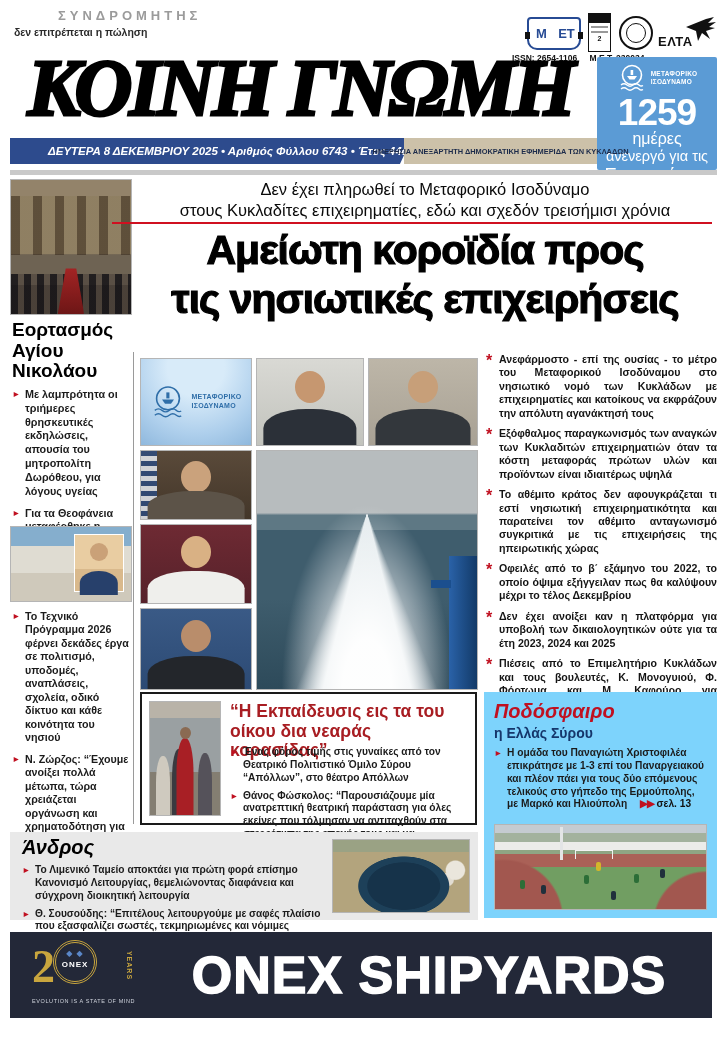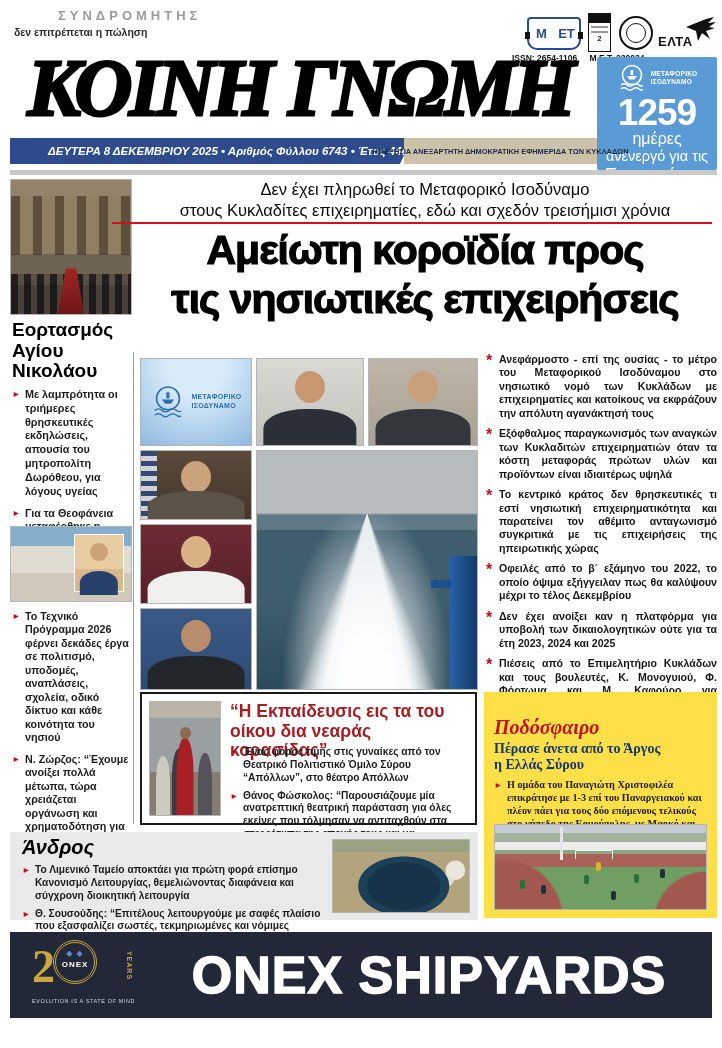--- a/index.html
+++ b/index.html
@@ -138,21 +138,21 @@
   .lead-bullets { position:absolute; left:486px; top:353px; width:231px; font-size:10.6px; line-height:1.27; text-align:justify; }
   .lead-pref { margin-top:2px; }
 
   
   .theater-box { position:absolute; left:140px; top:692px; width:337px; height:133px; border:2px solid #1a1a1a; background:#fff; }
   .theater-head { position:absolute; left:88px; top:8px; width:240px; font-size:17.5px; font-weight:700; line-height:1.12; color:#a81d22; }
   .theater-bullets { position:absolute; left:88px; top:52px; width:242px; font-size:10.2px; line-height:1.26; }
   .theater-bullets .li { margin-bottom:5px; }
 
   
-  .fb-box { position:absolute; left:484px; top:692px; width:233px; height:226px; background:#fde047; padding:24px 10px;font-family:Liberation Serif, serif; }
+  .fb-box { position:absolute; left:484px; top:692px; width:233px; height:226px; background:#7dd3fc; padding:8px 10px; }
   .fb-header { font-size:20px; font-weight:700; font-style:italic; color:#c01020; }
   .fb-subhead { font-size:14px; font-weight:700; color:#15366b; line-height:1.15; margin-top:2px; }
   .fb-bullet { margin-top:6px; font-size:10.2px; line-height:1.26; }
 
   
   .andros-box { position:absolute; left:10px; top:832px; width:468px; height:88px; background:#e9e9e9; }
   .andros-header { position:absolute; left:12px; top:4px; font-size:20px; font-weight:700; font-style:italic; color:#000; }
   .andros-bullets { position:absolute; left:12px; top:32px; width:300px; font-size:10.2px; line-height:1.26; }
   .andros-bullets .li { margin-bottom:5px; }
 
@@ -346,21 +346,21 @@
     <div class="star-li">
       <span class="star">*</span>
       <span>Ανεφάρμοστο - επί της ουσίας - το μέτρο του Μεταφορικού Ισοδύναμου στο νησιωτικό νομό των Κυκλάδων με επιχειρηματίες και κατοίκους να εκφράζουν την απόλυτη αγανάκτησή τους</span>
     </div>
     <div class="star-li">
       <span class="star">*</span>
       <span>Εξόφθαλμος παραγκωνισμός των αναγκών των Κυκλαδιτών επιχειρηματιών όταν τα κόστη μεταφοράς πρώτων υλών και προϊόντων είναι ιδιαιτέρως υψηλά</span>
     </div>
     <div class="star-li">
       <span class="star">*</span>
-      <span>Το κεντρικό κράτος δεν θρησκευτικές τι εστί νησιωτική επιχειρηματικότητα και παρατείνει τον αθέμιτο ανταγωνισμό συγκριτικά με τις επιχειρήσεις της ηπειρωτικής χώρας</span>
+      <span>Το αθέμιτο κράτος δεν αφουγκράζεται τι εστί νησιωτική επιχειρηματικότητα και παρατείνει τον αθέμιτο ανταγωνισμό συγκριτικά με τις επιχειρήσεις της ηπειρωτικής χώρας</span>
     </div>
     <div class="star-li">
       <span class="star">*</span>
       <span>Οφειλές από το β΄ εξάμηνο του 2022, το οποίο όψιμα εξήγγειλαν πως θα καλύψουν μέχρι το τέλος Δεκεμβρίου</span>
     </div>
     <div class="star-li">
       <span class="star">*</span>
       <span>Δεν έχει ανοίξει καν η πλατφόρμα για υποβολή των δικαιολογητικών ούτε για τα έτη 2023, 2024 και 2025</span>
     </div>
     <div class="star-li">
@@ -373,21 +373,20 @@
       <div class="pref pref-right lead-pref">
         <span class="arrows">▶▶</span>
         <span class="pg">σελ. 10 - 11</span>
       </div>
     </div>
   </div>
 
   <div class="fb-box">
     <div class="fb-header">Ποδόσφαιρο</div>
     <div class="fb-subhead">
-      <div>Πέρασε άνετα από το Άργος</div>
       <div>η Ελλάς Σύρου</div>
     </div>
     <div class="fb-bullet li" style="margin-bottom:0;">
       <span class="arr">►</span>
       <span>Η ομάδα του Παναγιώτη Χριστοφιλέα επικράτησε με 1-3 επί του Παναργειακού και πλέον πάει για τους δύο επόμενους τελικούς στο γήπεδο της Ερμούπολης, με Μαρκό και Ηλιούπολη</span>
       <span class="pref" style="margin-left:10px;">
         <span class="arrows">▶▶</span>
         <span class="pg">σελ. 13</span>
       </span>
     </div>

